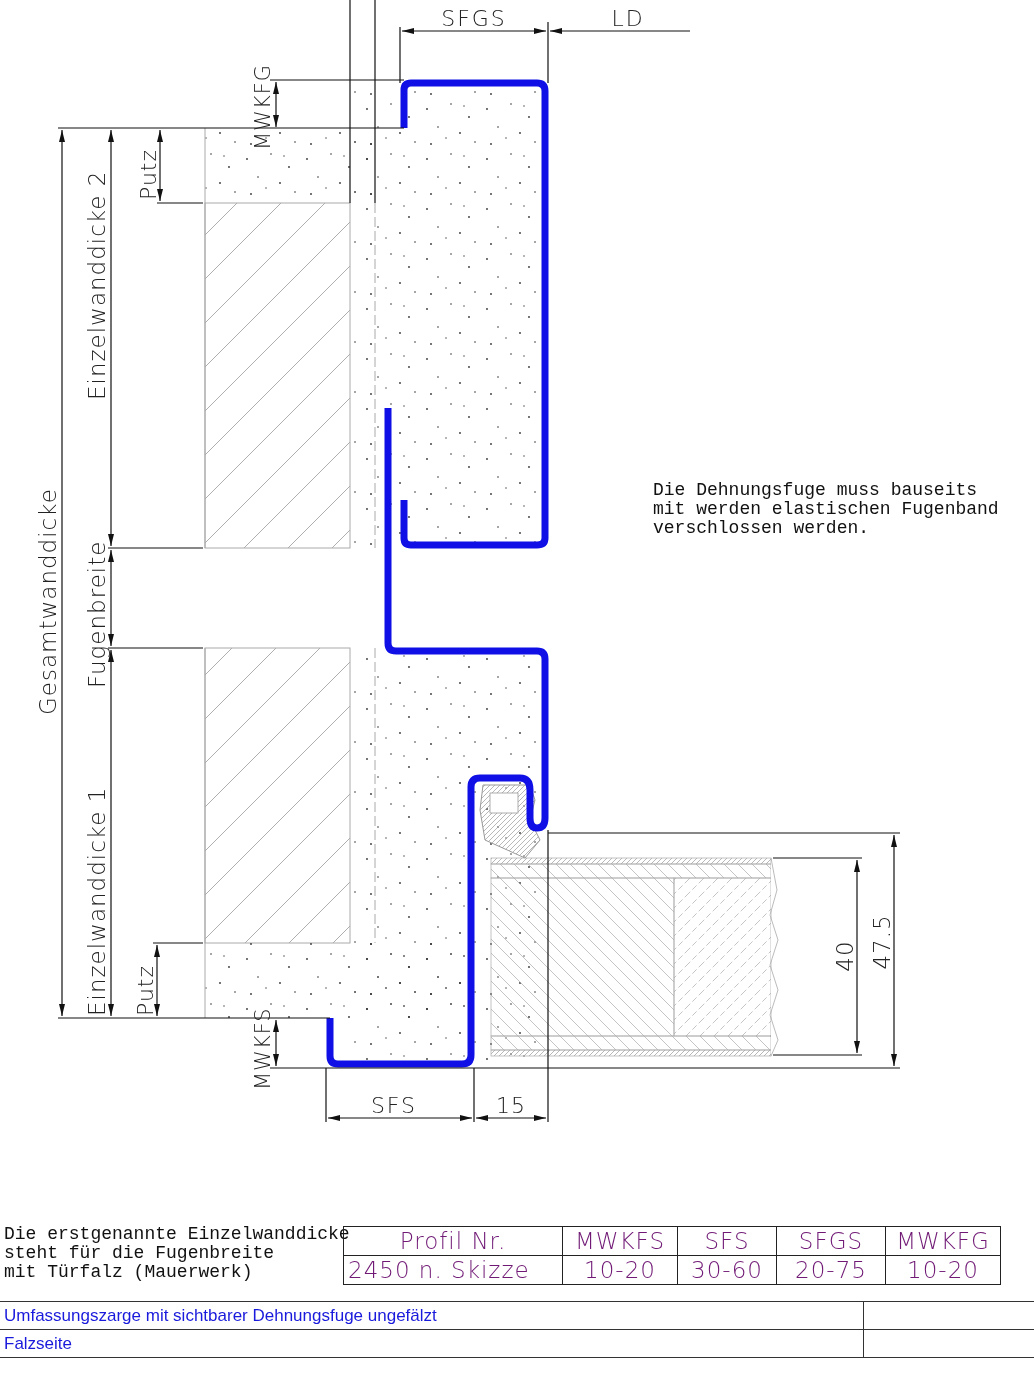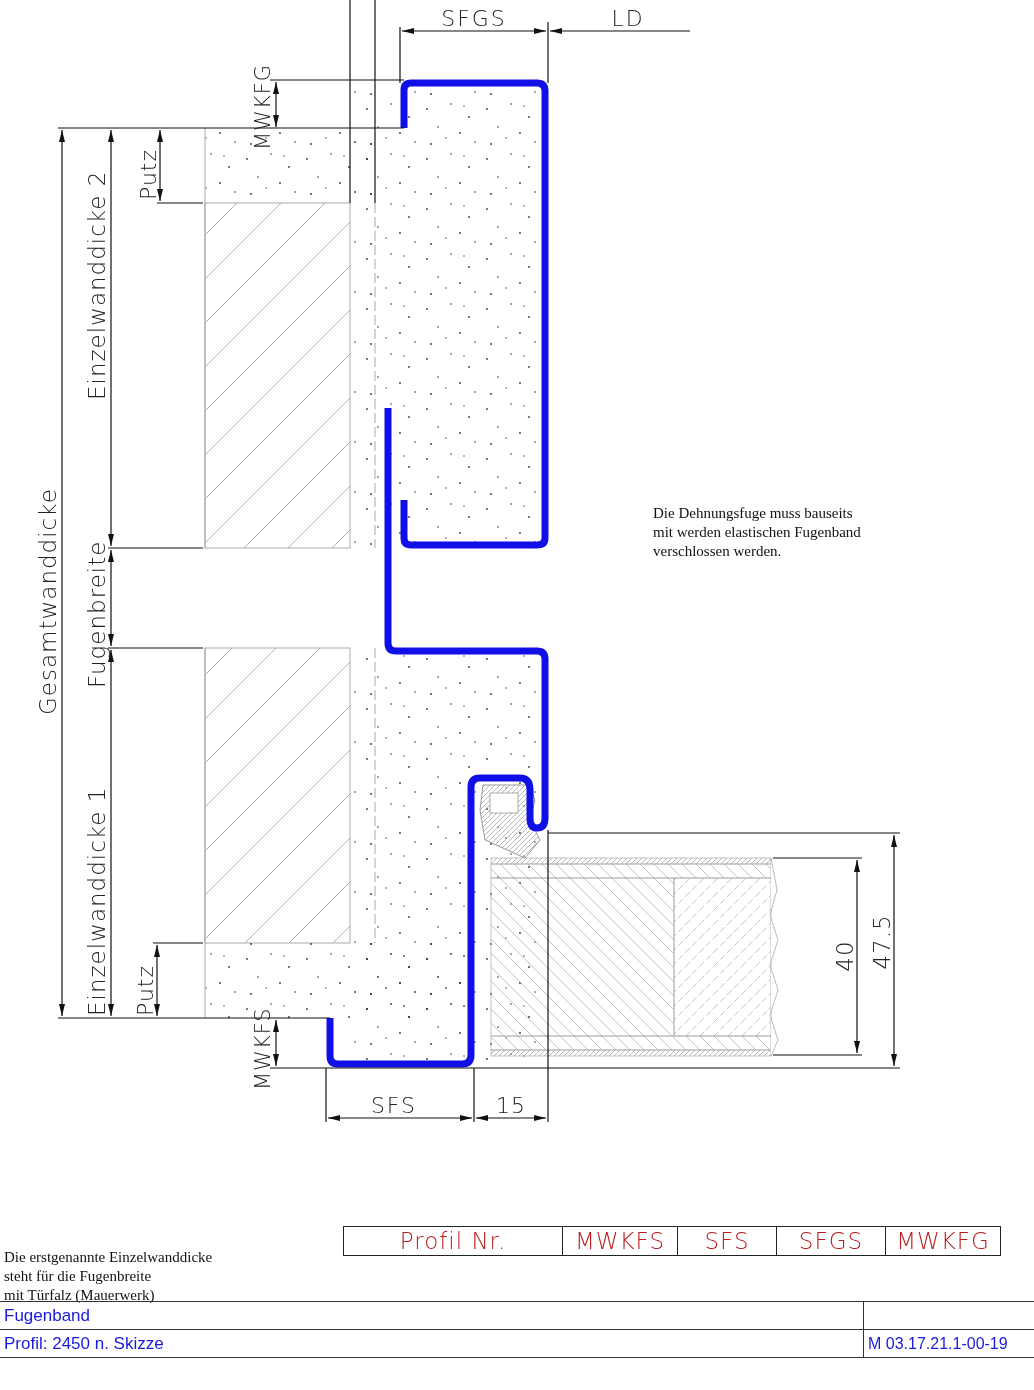--- a/index.html
+++ b/index.html
@@ -1,21 +1,21 @@
 <!DOCTYPE html>
 <html><head>
 <meta charset="utf-8">
 <style>
   html, body { margin: 0; padding: 0; background: #ffffff; }
   body { width: 1034px; height: 1390px; position: relative; overflow: hidden; font-family: "Liberation Sans", sans-serif; }
   #drawing { position: absolute; left: 0; top: 0; }
   .cad { font-family: "DejaVu Sans", sans-serif; font-weight: 200; fill: #222; }
-  .note { position: absolute; font-family: Liberation Serif, serif; font-size: 15px; line-height: 19px; color: #111; margin-top: 23px; }
+  .note { position: absolute; font-family: Liberation Mono, monospace; font-size: 18px; line-height: 19px; color: #111; }
   .note div { white-space: nowrap; }
-  #profile-table { position: absolute; left: 343px; top: 1226px; border-collapse: collapse; font-family: "DejaVu Sans", sans-serif; font-weight: 200; font-size: 23px; letter-spacing: 1px; color: #b91c1c; }
+  #profile-table { position: absolute; left: 343px; top: 1226px; border-collapse: collapse; font-family: "DejaVu Sans", sans-serif; font-weight: 200; font-size: 23px; letter-spacing: 1px; color: #701a75; }
   #profile-table td { border: 1.5px solid #222; height: 28px; padding: 0 4px; text-align: center; line-height: 28px; white-space: nowrap; }
   #title-block { position: absolute; left: 0; top: 1301px; width: 1034px; border-collapse: collapse; font-family: "Liberation Sans", sans-serif; font-size: 17px; color: #1a1adc; }
   #title-block td { border-top: 1.5px solid #333; border-bottom: 1.5px solid #333; height: 27px; padding: 0 4px; white-space: nowrap; }
   #title-block td.code { border-left: 1.5px solid #333; width: 162px; font-size: 16px; }
 </style>
 </head>
 <body>
 
 <svg id="drawing" width="1034" height="1200" viewBox="0 0 1034 1200" xmlns="http://www.w3.org/2000/svg">
   <defs>
@@ -175,27 +175,34 @@
 
 <table id="profile-table">
   <tbody>
       <tr>
     <td style="width:210px">Profil Nr.</td>
     <td style="width:106px">MWKFS</td>
     <td style="width:90px">SFS</td>
     <td style="width:100px">SFGS</td>
     <td style="width:106px">MWKFG</td>
   </tr>
+  <tr>
+    <td style="text-align:left">2450 n. Skizze</td>
+    <td>10-20</td>
+    <td>30-60</td>
+    <td>20-75</td>
+    <td>10-20</td>
+  </tr>
 </tbody>
   </table>
 
 <table id="title-block">
   <tbody>
+      <tr>
+    <td>Umfassungszarge mit sichtbarer Dehnungsfuge ungefälzt</td>
+    <td class="code"></td>
+  </tr>
   <tr>
-    <td>Fugenband</td>
+    <td>Falzseite</td>
     <td class="code"></td>
-  </tr>
-  <tr>
-    <td>Profil: 2450 n. Skizze</td>
-    <td class="code">M 03.17.21.1-00-19</td>
   </tr>
 </tbody>
   </table>
 
 </body></html>

